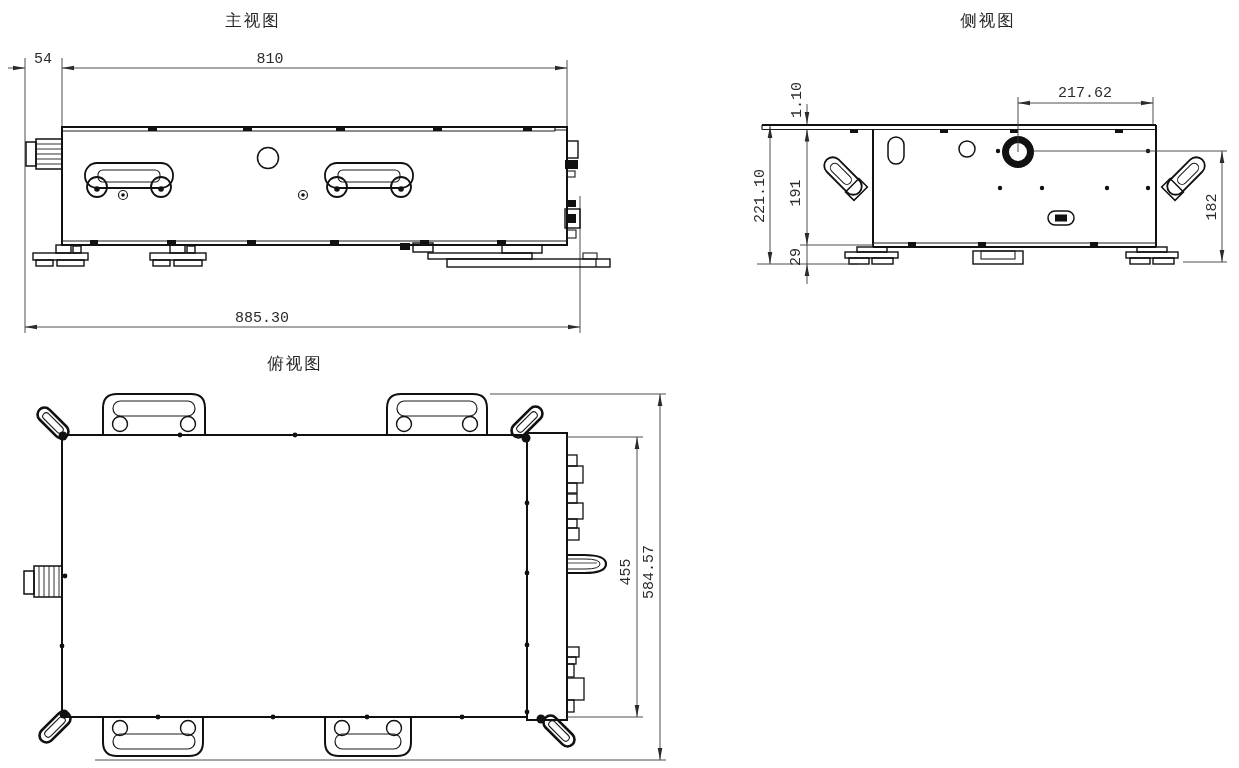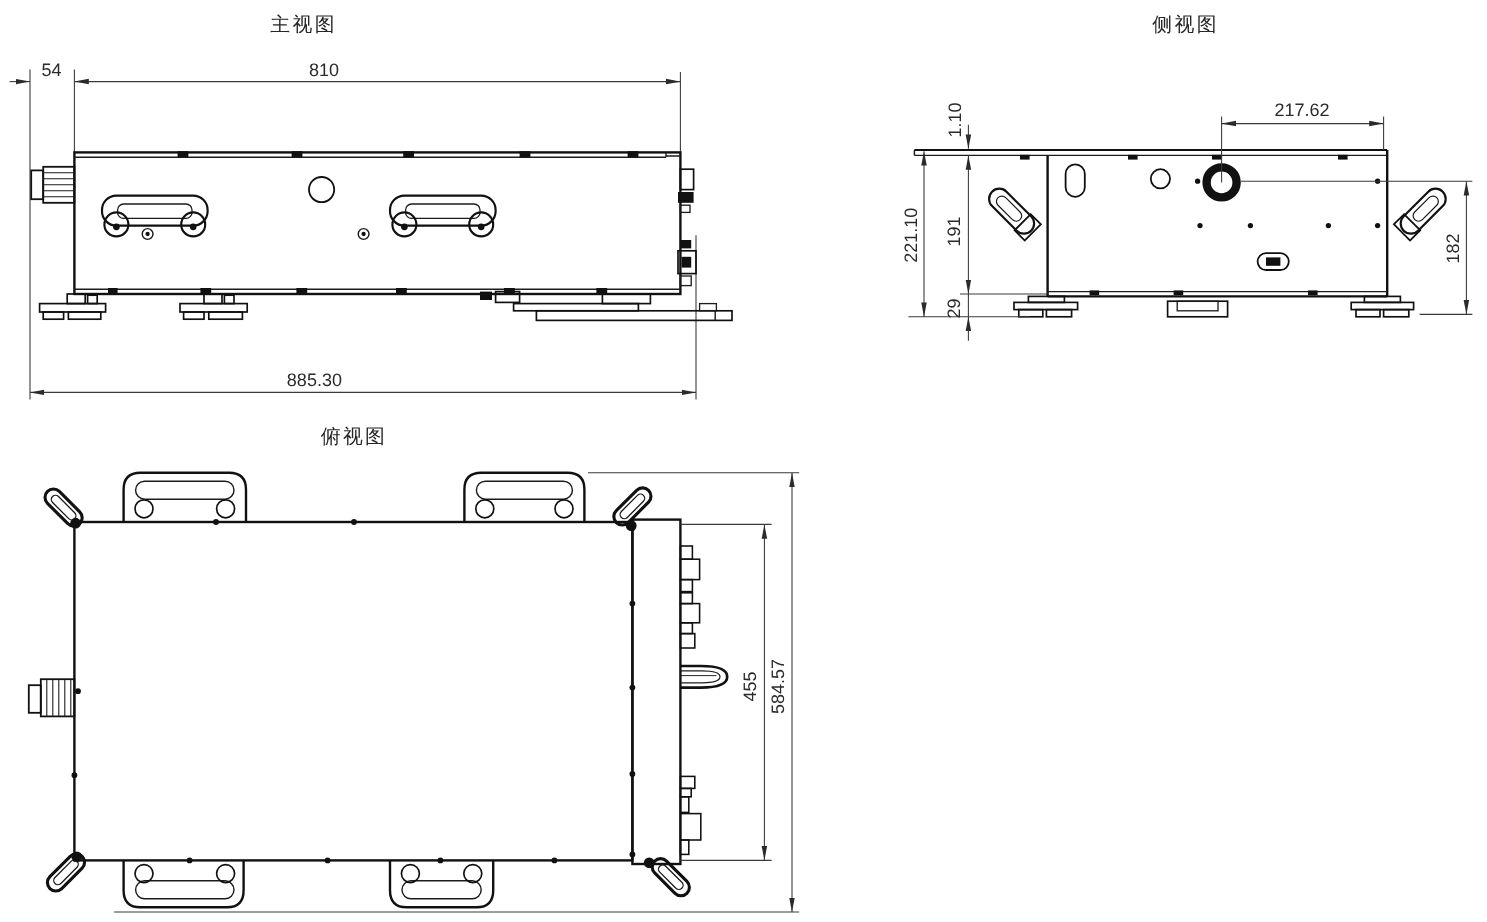--- a/index.html
+++ b/index.html
@@ -1,17 +1,17 @@
 <!DOCTYPE html>
 <html><head>
 <meta charset="utf-8">
 <style>
   html,body{margin:0;padding:0;background:#ffffff;width:1239px;height:768px;overflow:hidden;}
   .sheet{position:relative;width:1239px;height:768px;background:#ffffff;
-         font-family:Liberation Sans, sans-serif;}
+         font-family:Liberation Mono, monospace;}
   svg{display:block;}
   text{fill:#262626;}
   .title{font-size:16.5px;letter-spacing:2px;fill:#262626;}
   .dim{font-size:15px;fill:#2b2b2b;}
   .body-ln{stroke:#111;fill:none;}
   .thin-ln{stroke:#1c1c1c;fill:none;}
   .dim-ln{stroke:#3a3a3a;fill:none;stroke-width:0.9;}
   .blk{fill:#111;stroke:none;}
 </style>
 </head>

